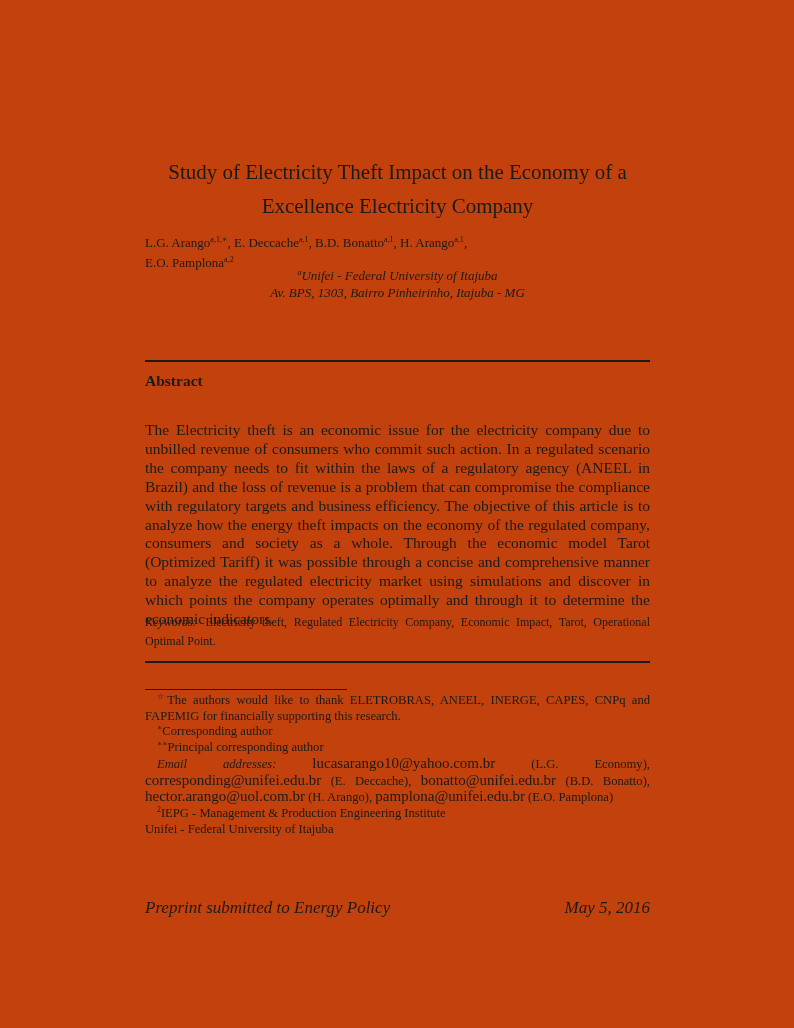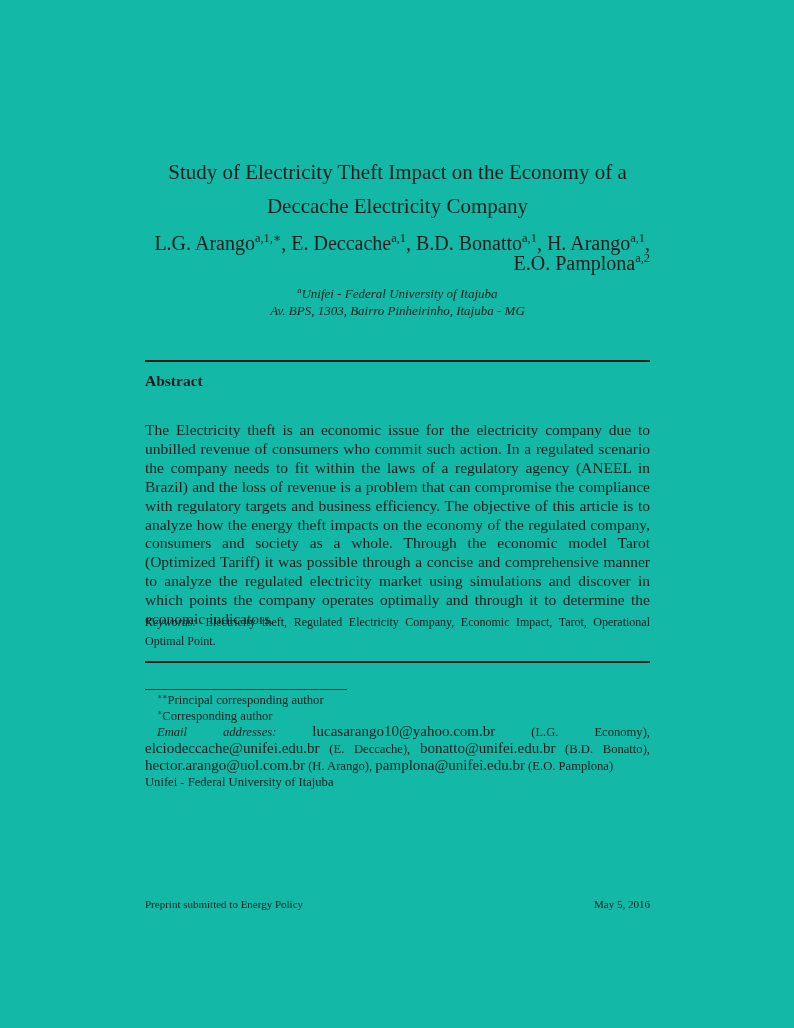--- a/index.html
+++ b/index.html
@@ -4,35 +4,35 @@
 <style>
   html, body { margin: 0; padding: 0; }
   body {
     width: 794px; height: 1028px;
     background: #ffffff;
     font-family: "Liberation Serif", "DejaVu Serif", serif;
     color: #1b1b1b;
     position: relative;
     overflow: hidden;
   }
-  .page { position: absolute; inset: 0; background: #14b8a6; }
+  .page { position: absolute; inset: 0; background: #c2410c; }
 
   .abs { position: absolute; left: 145px; width: 505px; }
 
   
   .title { top: 155px; text-align: center; font-size: 21px; line-height: 34px; }
   .title .tline { white-space: nowrap; }
 
   
-  .authors { top: 233px; text-align: right; font-size: 20px; line-height: 20px; }
+  .authors { top: 233px; text-align: left; font-size: 13px; line-height: 20px; }
   .authors .aline { white-space: nowrap; }
   .sup { font-size: 62%; vertical-align: super; line-height: 0; }
 
   
-  .affiliation { top: 286px; text-align: center; font-style: italic; font-size: 13px; line-height: 16.5px; }
+  .affiliation { top: 268px; text-align: center; font-style: italic; font-size: 13px; line-height: 16.5px; }
 
   
   .rule { position: absolute; left: 145px; width: 505px; height: 1.6px; background: #1b1b1b; }
   .rule-top { top: 360px; }
   .rule-bottom { top: 661px; }
   .rule-footnote { top: 689px; width: 202px; height: 1.3px; }
 
   
   .abstract-heading { top: 372px; font-weight: bold; font-size: 15.5px; }
   .abstract-body { top: 421px; font-size: 15.5px; line-height: 18.9px; text-align: justify; }
@@ -44,31 +44,31 @@
 
   
   .footnotes { top: 693px; font-size: 12.6px; line-height: 15.7px; }
   .footnotes p { margin: 0; text-align: justify; }
   .fn-indent { text-indent: 12px; }
   .mono { font-family: Liberation Serif, serif; font-size: 15px; }
 
   
   .footer {
     top: 898px; display: flex; justify-content: space-between;
-    font-size: 11px; gap: 17px;
+    font-style: italic; font-size: 17px; gap: 17px;
   }
 </style>
 </head>
 <body>
 
 <div class="page">
 
   <div class="abs title">
     <div class="tline">Study of Electricity Theft Impact on the Economy of a</div>
-    <div class="tline">Deccache Electricity Company</div>
+    <div class="tline">Excellence Electricity Company</div>
   </div>
 
   <div class="abs authors">
     <div class="aline">
       <span><span>L.G. Arango</span><span class="sup">a,1,∗</span><span>,</span></span>
       <span><span>E. Deccache</span><span class="sup">a,1</span><span>,</span></span>
       <span><span>B.D. Bonatto</span><span class="sup">a,1</span><span>,</span></span>
       <span><span>H. Arango</span><span class="sup">a,1</span><span>,</span></span>
     </div>
     <div class="aline">
@@ -87,35 +87,37 @@
   <div class="abs abstract-body">The Electricity theft is an economic issue for the electricity company due to unbilled revenue of consumers who commit such action. In a regulated scenario the company needs to fit within the laws of a regulatory agency (ANEEL in Brazil) and the loss of revenue is a problem that can compromise the compliance with regulatory targets and business efficiency. The objective of this article is to analyze how the energy theft impacts on the economy of the regulated company, consumers and society as a whole. Through the economic model Tarot (Optimized Tariff) it was possible through a concise and comprehensive manner to analyze the regulated electricity market using simulations and discover in which points the company operates optimally and through it to determine the economic indicators.</div>
 
   <div class="abs keywords">
     <span class="it kw-label">Keywords:</span><span>Electricity theft, Regulated Electricity Company, Economic Impact, Tarot, Operational Optimal Point.</span>
   </div>
 
   <div class="rule rule-bottom"></div>
   <div class="rule rule-footnote"></div>
 
   <div class="abs footnotes">
+    <p class="fn-indent"><span class="sup">☆</span><span>The authors would like to thank ELETROBRAS, ANEEL, INERGE, CAPES, CNPq and FAPEMIG for financially supporting this research.</span></p>
+    <p class="fn-indent"><span class="sup">∗</span><span>Corresponding author</span></p>
     <p class="fn-indent"><span class="sup">∗∗</span><span>Principal corresponding author</span></p>
-    <p class="fn-indent"><span class="sup">∗</span><span>Corresponding author</span></p>
     <p class="fn-indent">
       <span class="it">Email addresses:</span>
       <span class="mono">lucasarango10@yahoo.com.br</span>
       <span>(L.G. Economy),</span>
-      <span class="mono">elciodeccache@unifei.edu.br</span>
+      <span class="mono">corresponding@unifei.edu.br</span>
       <span>(E. Deccache),</span>
       <span class="mono">bonatto@unifei.edu.br</span>
       <span>(B.D. Bonatto),</span>
       <span class="mono">hector.arango@uol.com.br</span>
       <span>(H. Arango),</span>
       <span class="mono">pamplona@unifei.edu.br</span>
       <span>(E.O. Pamplona)</span>
     </p>
+    <p class="fn-indent"><span class="sup">2</span><span>IEPG - Management &amp; Production Engineering Institute</span></p>
     <p>Unifei - Federal University of Itajuba</p>
   </div>
 
   <div class="abs footer">
     <span>Preprint submitted to Energy Policy</span>
     <span>May 5, 2016</span>
   </div>
 
 </div>
 

